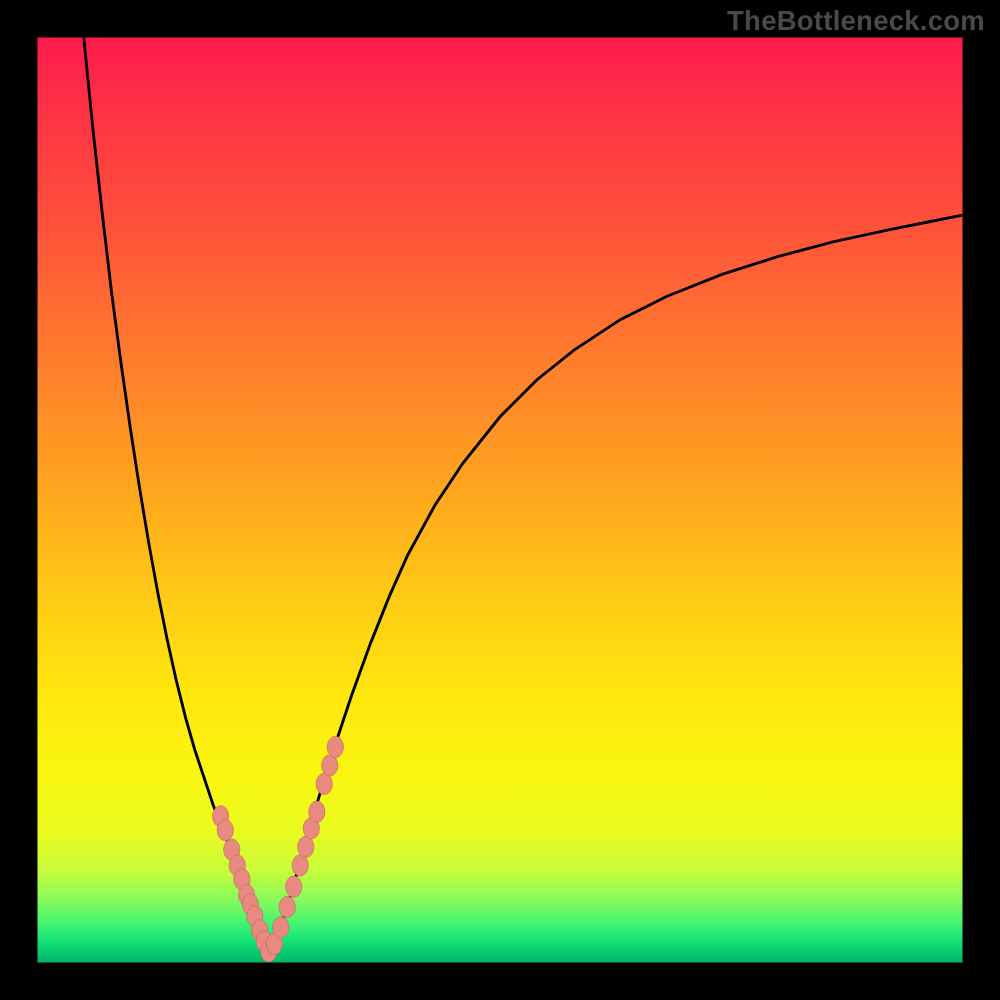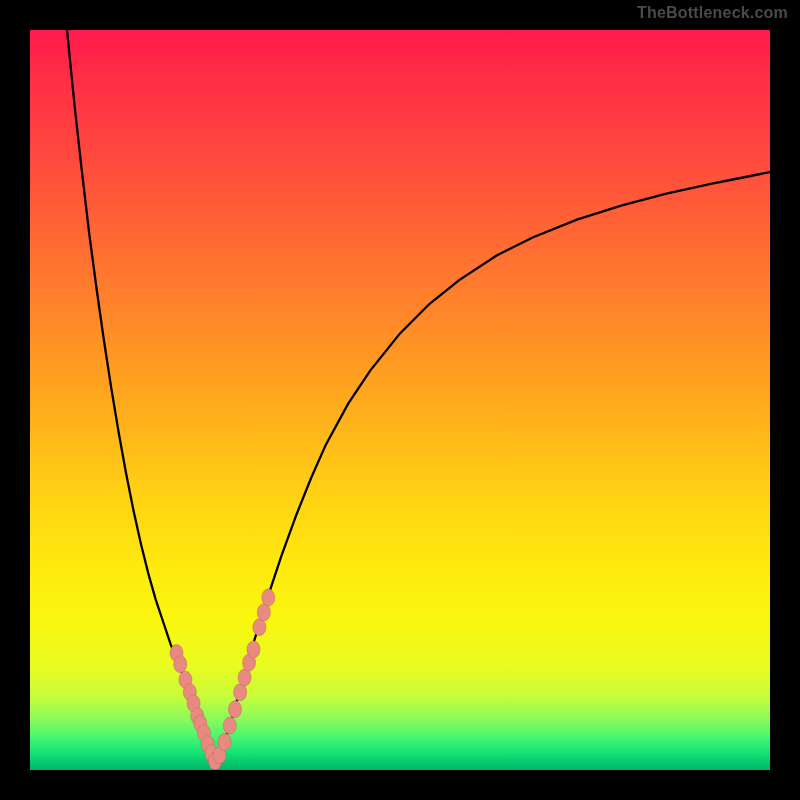--- a/index.html
+++ b/index.html
@@ -43,21 +43,21 @@
       #17e676 97.5%,
       #05c86e 99%,
       #04b566 100%
     );
   }
   .watermark {
     position: absolute;
     top: 4px;
     right: 12px;
     color: #4a4a4a;
-    font-size: 16px;
+    font-size: 22px;
     font-weight: 600;
     letter-spacing: 0.2px;
     user-select: none;
   }
   svg.curve {
     position: absolute;
     top: 0;
     left: 0;
     width: 740px;
     height: 740px;

